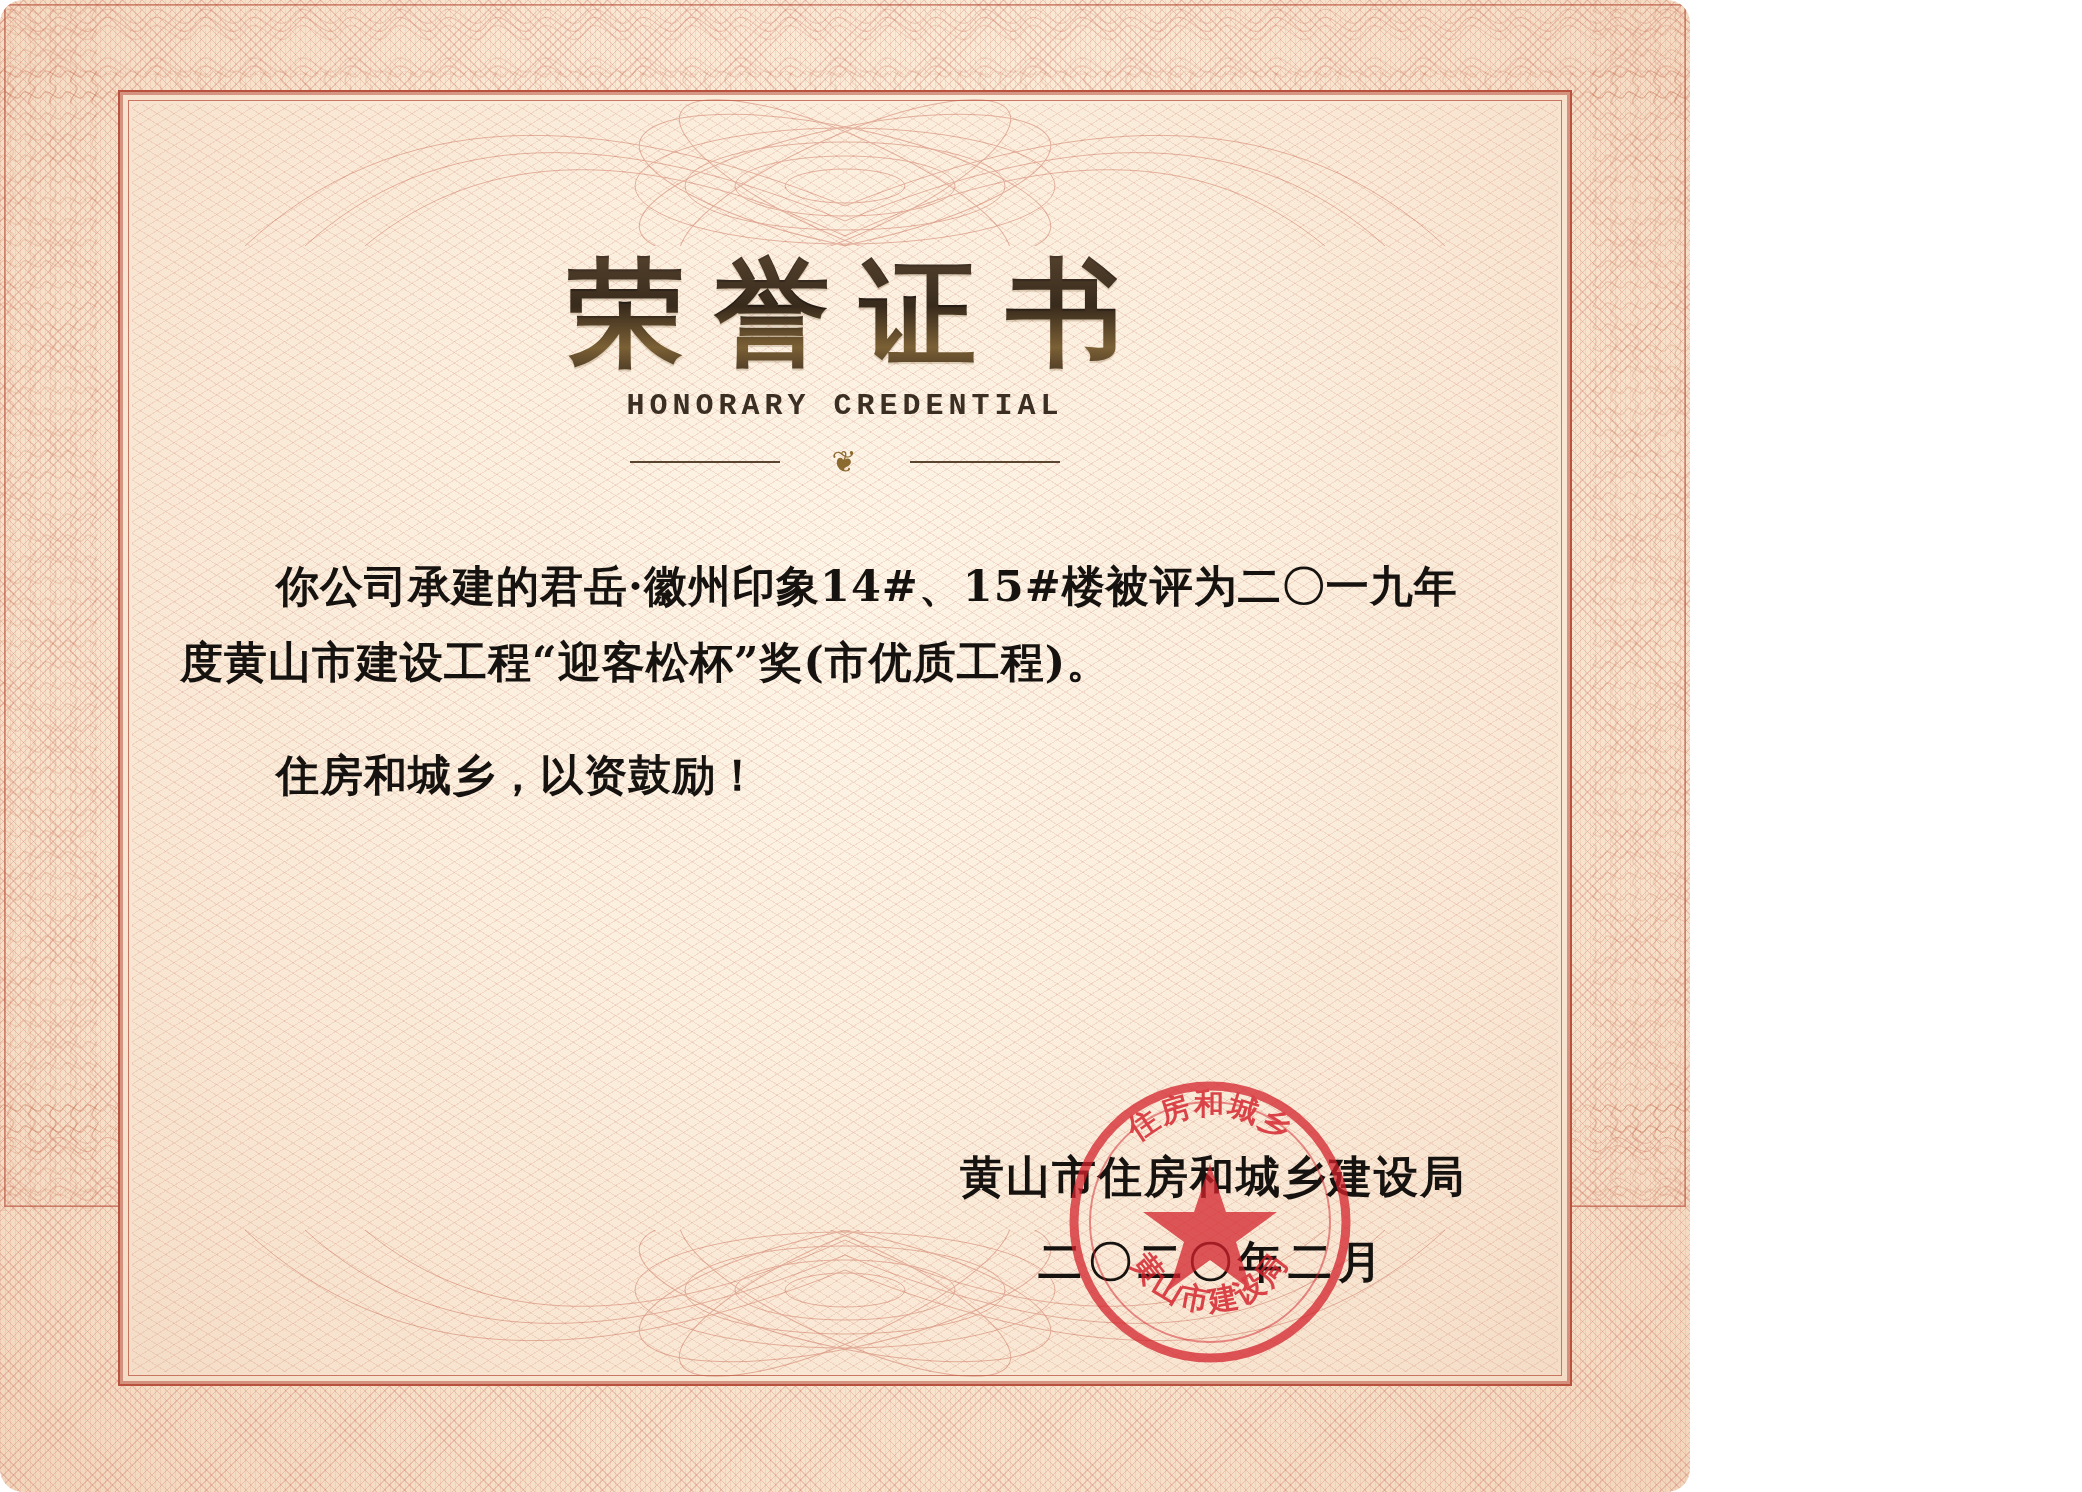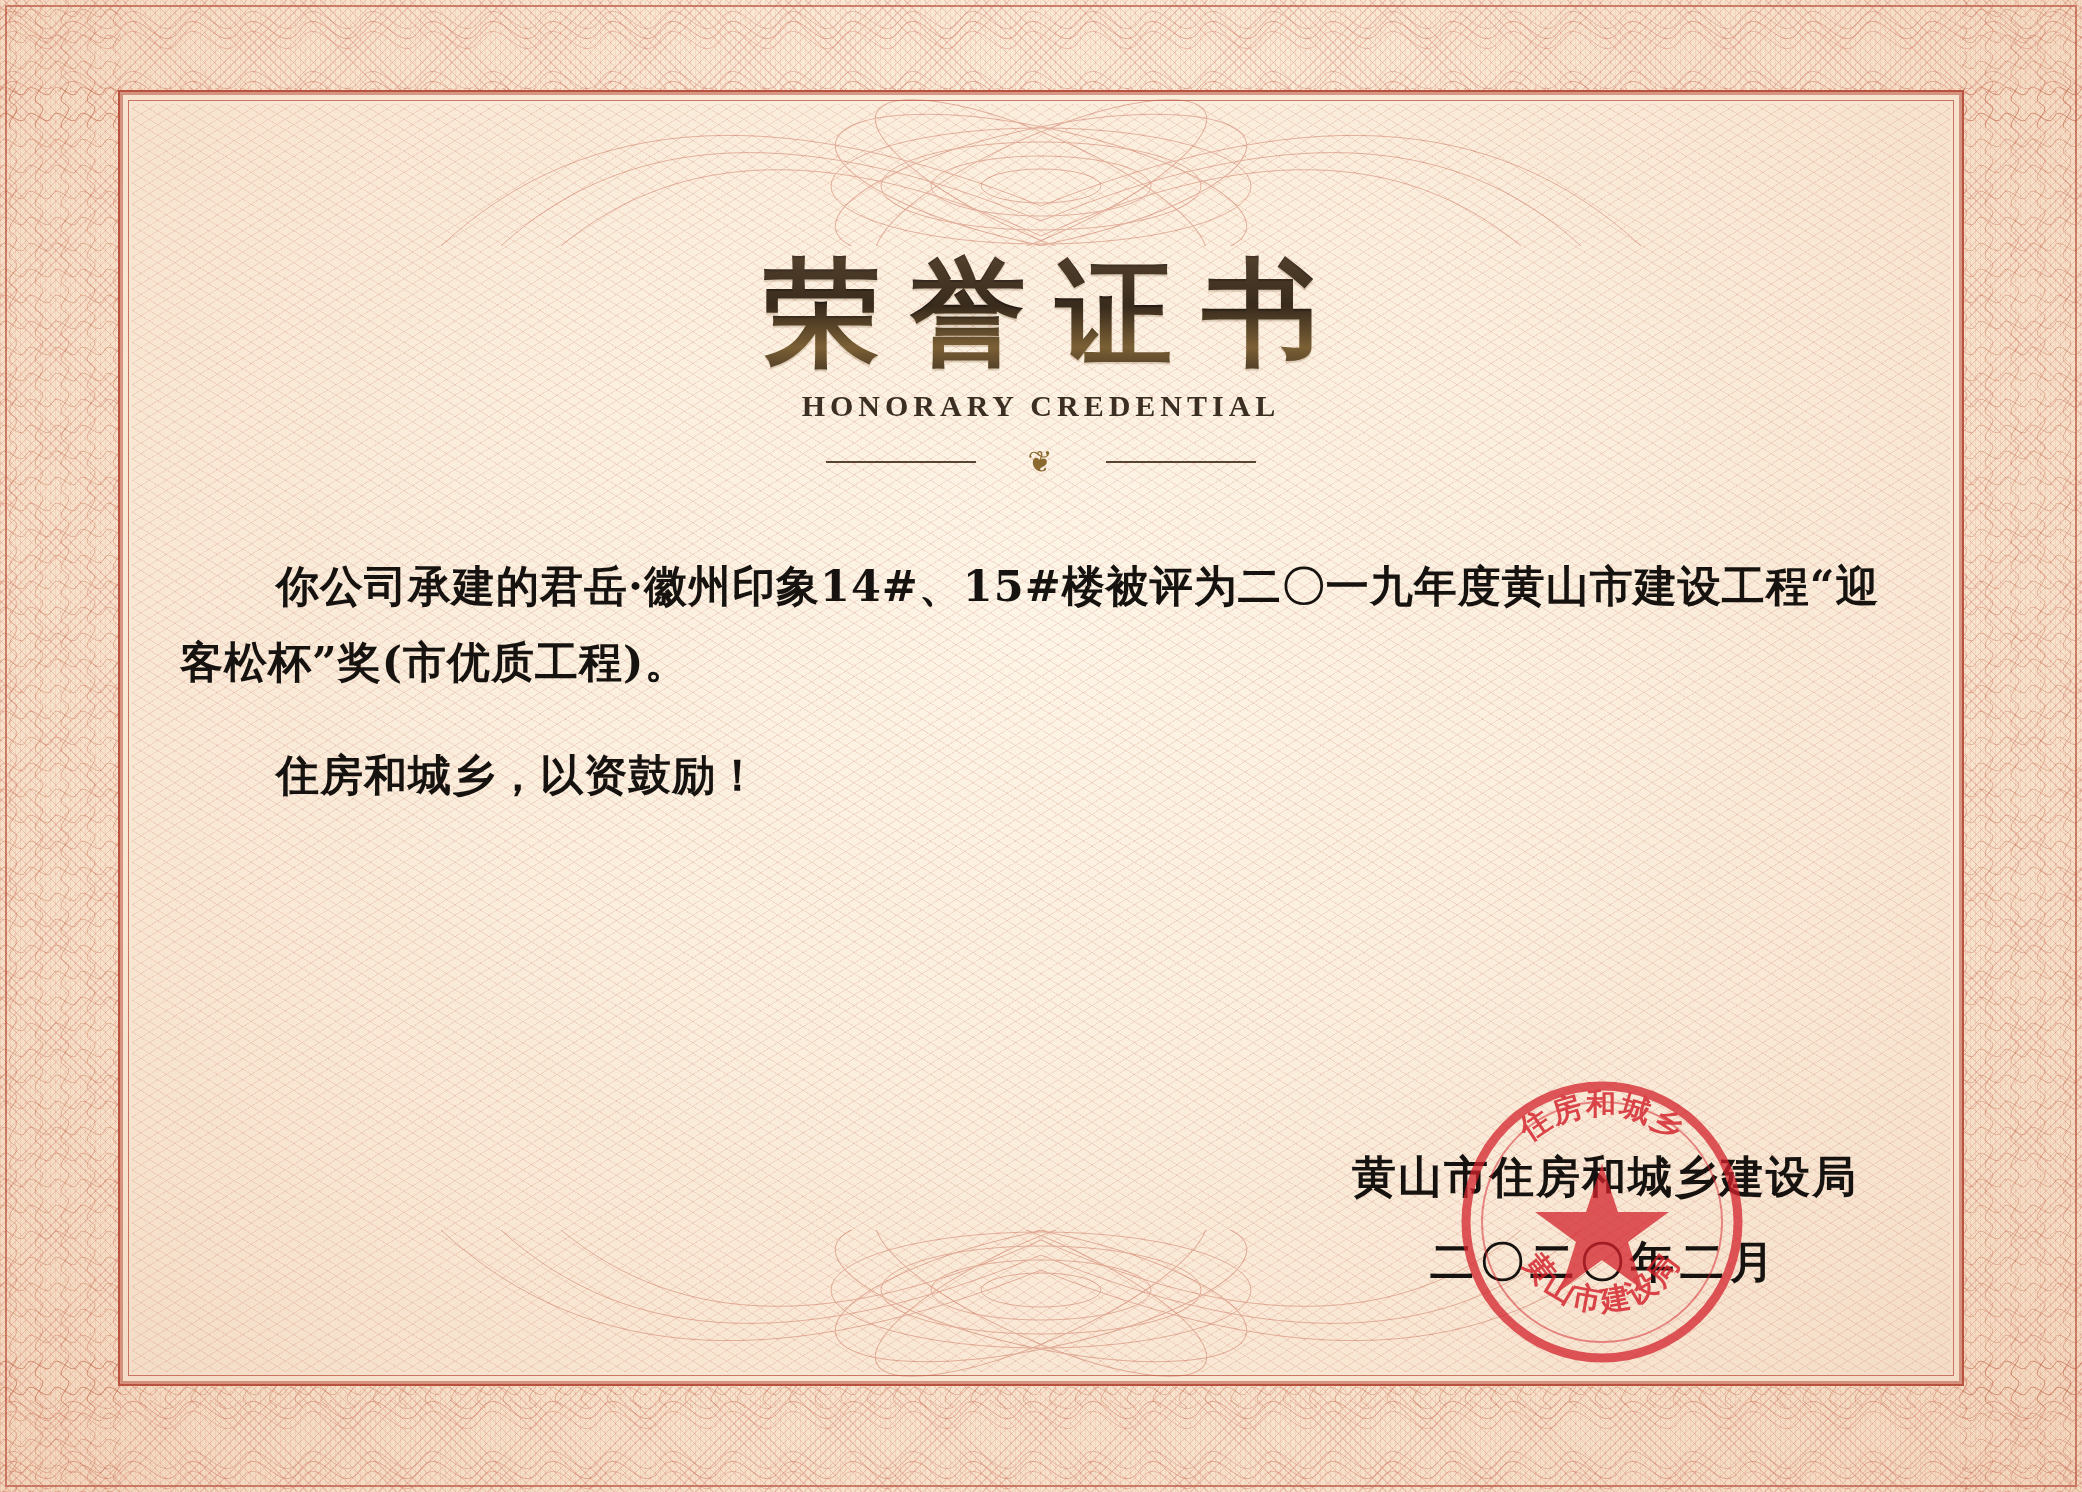--- a/index.html
+++ b/index.html
@@ -2,26 +2,27 @@
 <html lang="zh"><head>
 <meta charset="utf-8">
 <style>
   html, body {
     margin: 0;
     padding: 0;
     background: #ffffff;
   }
   #certificate {
     position: relative;
-    width: 2082px;
+    width: 1690px;
     height: 1492px;
     overflow: hidden;
     font-family: "DejaVu Serif", "Liberation Serif", serif;
     background:
       radial-gradient(ellipse at 50% 42%, #fdf3e2 0%, #fbeedb 38%, #f7e2cb 68%, #f2d6bc 100%);
+    border-radius: 23px;
   }
 
   
   .border-outer {
     position: absolute;
     inset: 0;
     background:
       repeating-linear-gradient(45deg, rgba(190,70,60,0.20) 0 1px, rgba(255,255,255,0) 1px 7px),
       repeating-linear-gradient(-45deg, rgba(190,70,60,0.20) 0 1px, rgba(255,255,255,0) 1px 7px),
       repeating-linear-gradient(90deg, rgba(200,90,70,0.10) 0 1px, rgba(255,255,255,0) 1px 5px);
@@ -91,21 +92,21 @@
     color: #2a211c;
     background: linear-gradient(180deg, #4a3a2c 0%, #241b15 45%, #7d6236 78%, #3a2c20 100%);
     -webkit-background-clip: text;
     background-clip: text;
     color: transparent;
     line-height: 1.08;
     text-shadow: 0 2px 1px rgba(120,90,50,0.25);
   }
   .title-en {
     margin-top: 14px;
-    font-family: Liberation Serif, serif;
+    font-family: Liberation Mono, monospace;
     font-size: 30px;
     letter-spacing: 5px;
     font-weight: bold;
     color: #3b2e22;
   }
   .divider {
     margin: 22px auto 0 auto;
     width: 430px;
     height: 34px;
     position: relative;

